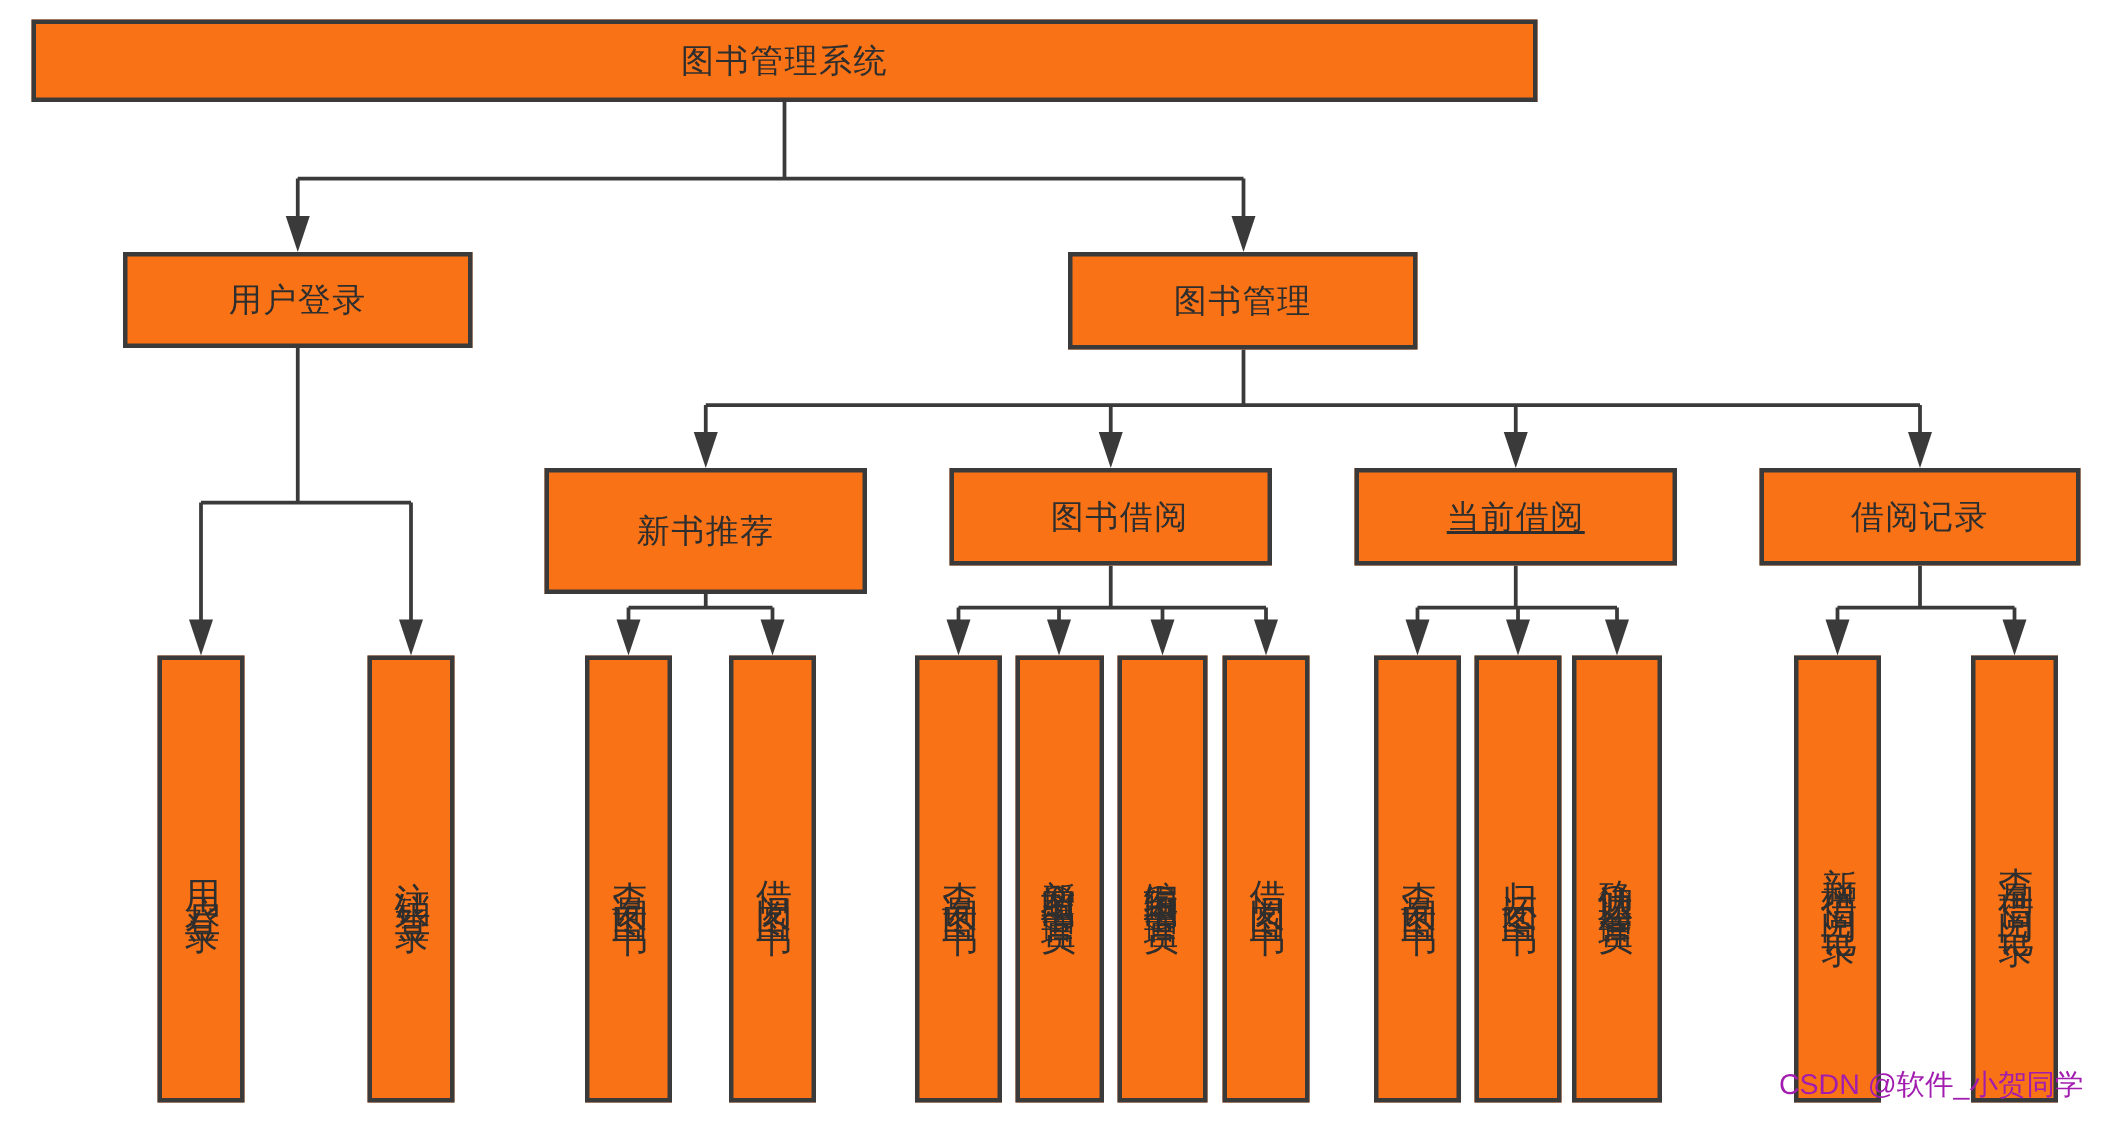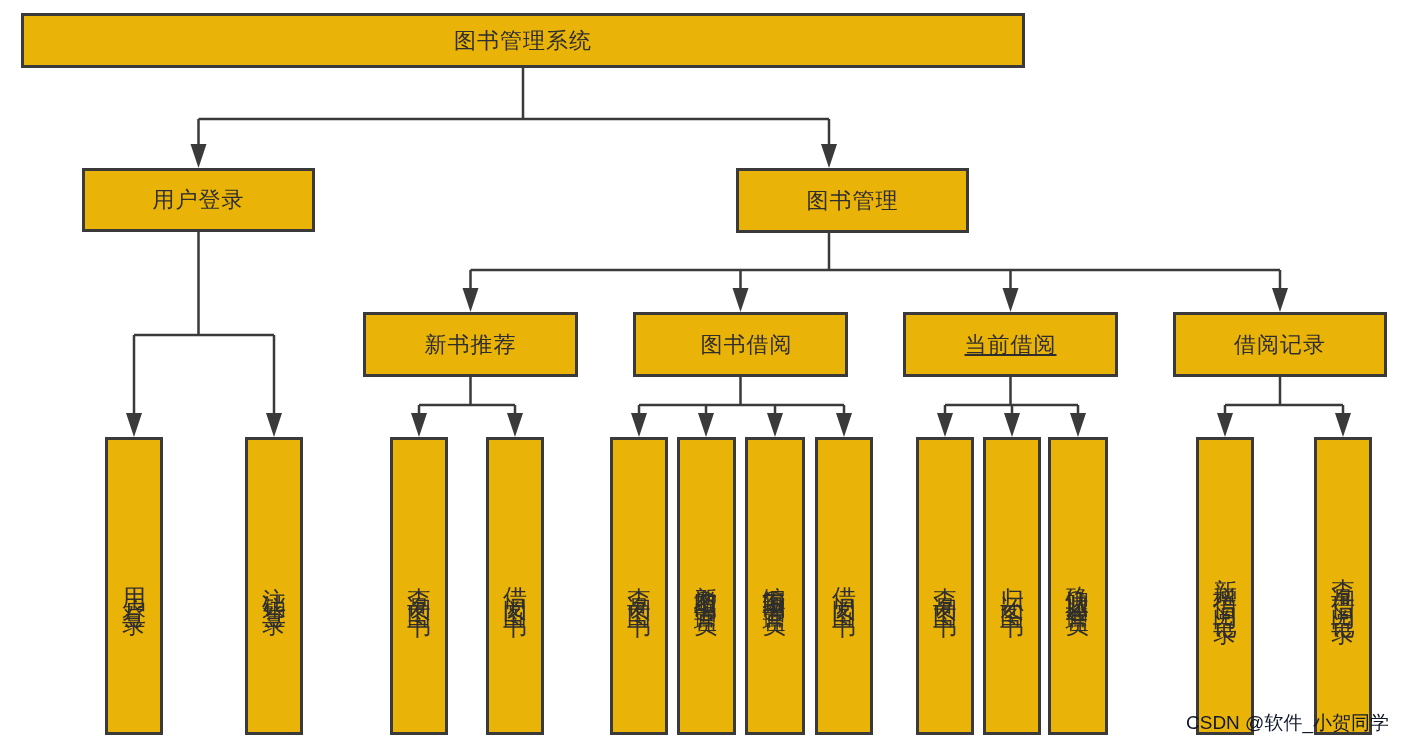--- a/index.html
+++ b/index.html
@@ -6,41 +6,41 @@
   .canvas{
     position:relative;
     width:1405px;height:747px;
     background:#ffffff;
     font-family:"Liberation Sans","DejaVu Sans",sans-serif;
     overflow:hidden;
   }
   .connectors{position:absolute;left:0;top:0;width:1405px;height:747px;}
   .node{
     position:absolute;
-    background:#eab308;
+    background:#f97316;
     border:3px solid #3a3a3a;
     box-sizing:border-box;
     display:flex;align-items:center;justify-content:center;
     color:#2e2e2e;
   }
   .h-label{font-size:22px;letter-spacing:1px;white-space:nowrap;}
   .v-label{
     writing-mode:vertical-rl;
     text-orientation:mixed;
     font-size:24px;
     letter-spacing:9px;
     white-space:nowrap;
   }
   .v-label.tight{font-size:23px;letter-spacing:4px;}
 
   
   #root           {left:21px;  top:13px;  width:1004px; height:55px;}
   #user-login     {left:82px;  top:168px; width:233px;  height:64px;}
-  #book-mgmt      {left:712px; top:168px; width:233px;  height:65px;margin-left:24px;}
-  #new-book-rec   {left:363px; top:312px; width:215px;  height:65px;}
+  #book-mgmt      {left:712px; top:168px; width:233px;  height:65px;}
+  #new-book-rec   {left:363px; top:312px; width:215px;  height:84px;}
   #book-borrow    {left:633px; top:312px; width:215px;  height:65px;padding-left:12px;}
   #current-borrow {left:903px; top:312px; width:215px;  height:65px;text-decoration:underline;}
   #borrow-record  {left:1173px;top:312px; width:214px;  height:65px;}
 
   .leaf{top:437px;height:298px;}
   #leaf-user-login    {left:105px; width:58px;}
   #leaf-logout        {left:245px; width:58px;}
   #leaf-query-book-1  {left:390px; width:58px;}
   #leaf-borrow-book-1 {left:486px; width:58px;}
   #leaf-query-book-2  {left:610px; width:58px;}
@@ -50,21 +50,21 @@
   #leaf-query-book-3  {left:916px; width:58px;}
   #leaf-return-book   {left:983px; width:58px;}
   #leaf-confirm-return{left:1048px;width:60px;}
   #leaf-add-record    {left:1196px;width:58px;}
   #leaf-query-record  {left:1314px;width:58px;}
 
   .watermark{
     position:absolute;
     left:1186px;top:710px;
     font-size:19px;
-    color:#0f172a;
+    color:#a21caf;
     white-space:nowrap;
     z-index:5;
   }
 </style>
 </head>
 <body>
 
 <div class="canvas">
 
   <svg class="connectors" width="1405" height="747" viewBox="0 0 1405 747" xmlns="http://www.w3.org/2000/svg">

